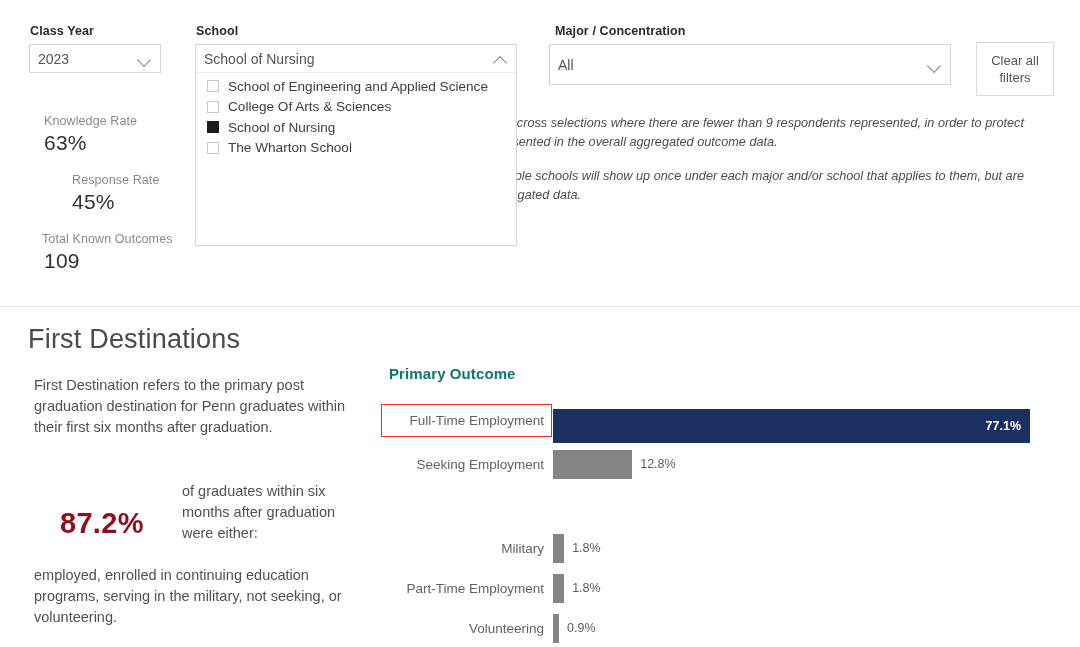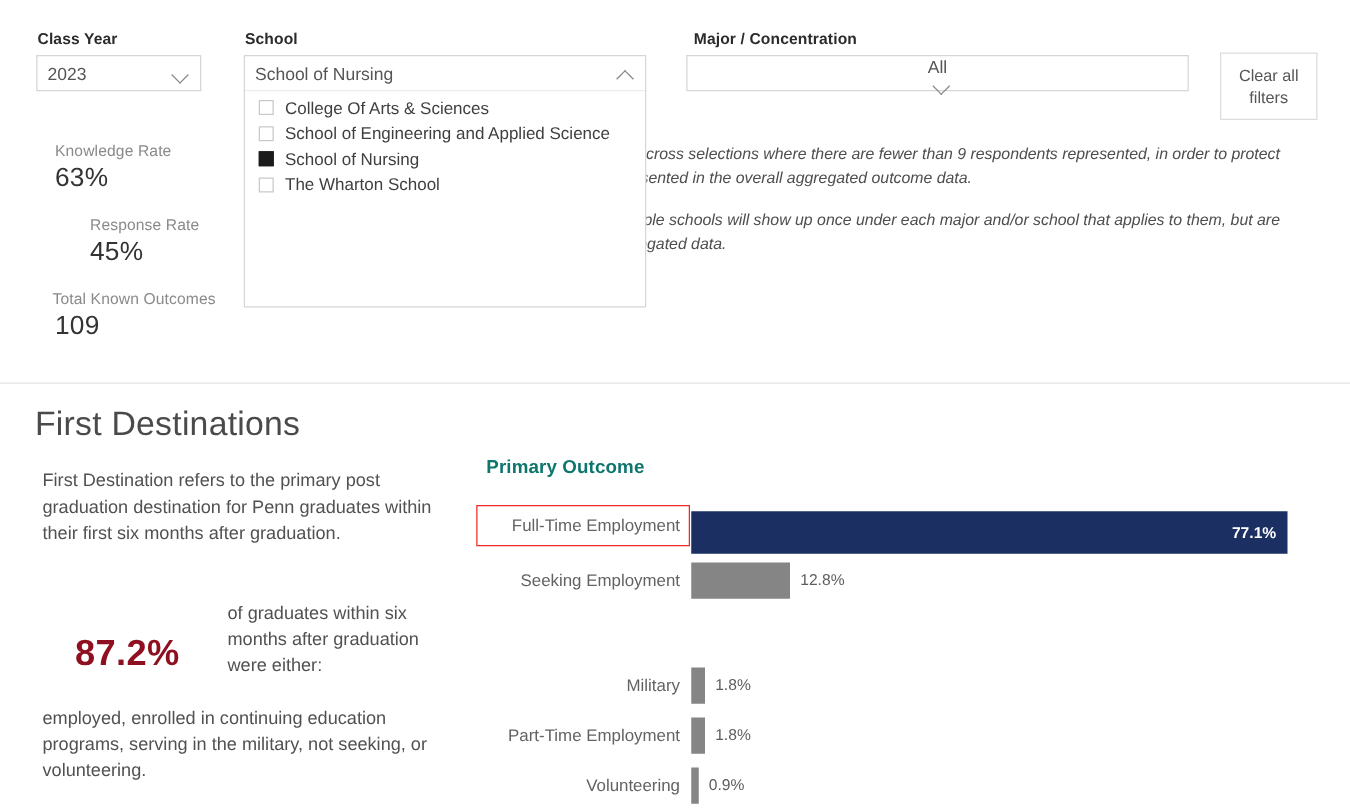--- a/index.html
+++ b/index.html
@@ -102,21 +102,21 @@
   }
   .cbox.checked { background: #1b1b1b; border-color: #1b1b1b; }
   .opt-text {
     font-size: 13.6px;
     color: #3f3f3f;
     white-space: nowrap;
   }
 
   
   #major-label { left: 555px; top: 24px; }
-  #major-combo { left: 549px; top: 44px; width: 402px; height: 29px; flex-direction: column; }
+  #major-combo { left: 549px; top: 44px; width: 402px; height: 41px; }
 
   
   #clear-filters {
     position: absolute;
     left: 976px; top: 42px;
     width: 78px; height: 54px;
     border: 1px solid #dcdcdc;
     background: #ffffff;
     display: flex;
     align-items: center;
@@ -296,25 +296,25 @@
   <div class="filter-label" id="school-label">School</div>
 
   <div id="school-panel">
     <div class="sel-row">
       <span class="combo-value">School of Nursing</span>
       <span class="chev up"></span>
     </div>
     <div class="opt-list" id="school-options">
         <div class="opt">
           <span class="cbox"></span>
-          <span class="opt-text">College Of Arts &amp; Sciences</span>
+          <span class="opt-text">School of Engineering and Applied Science</span>
         </div>
         <div class="opt">
           <span class="cbox"></span>
-          <span class="opt-text">School of Engineering and Applied Science</span>
+          <span class="opt-text">College Of Arts &amp; Sciences</span>
         </div>
         <div class="opt">
           <span class="cbox checked"></span>
           <span class="opt-text">School of Nursing</span>
         </div>
         <div class="opt">
           <span class="cbox"></span>
           <span class="opt-text">The Wharton School</span>
         </div>
       </div>

